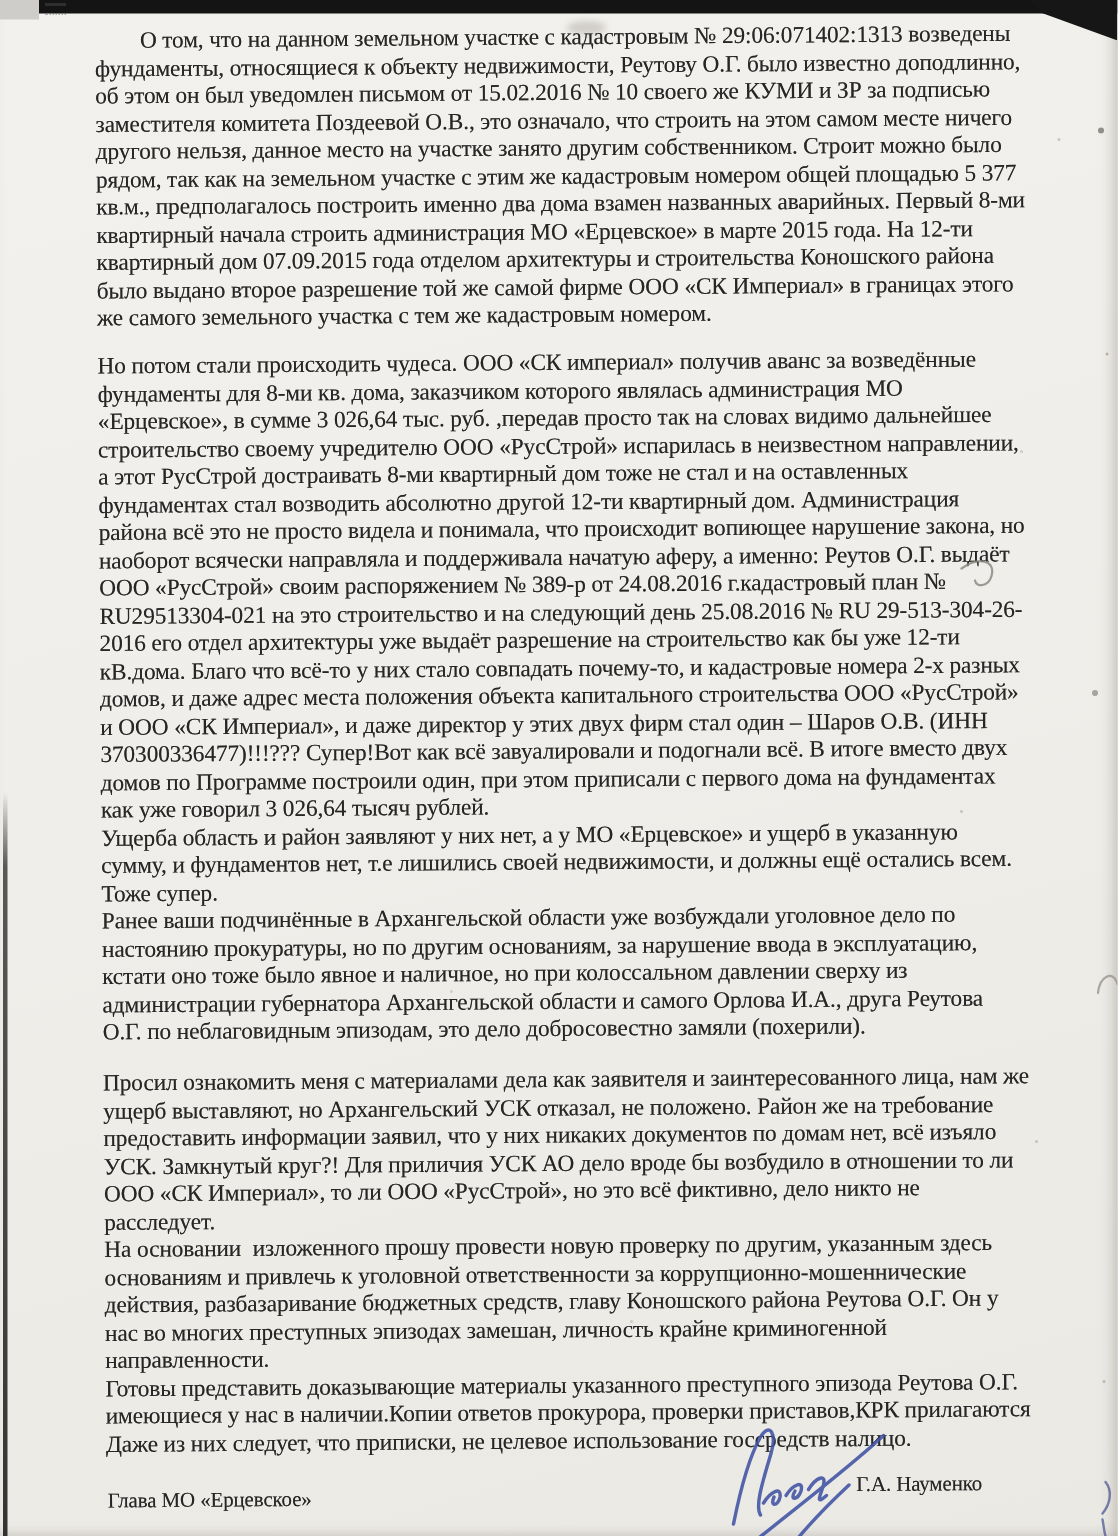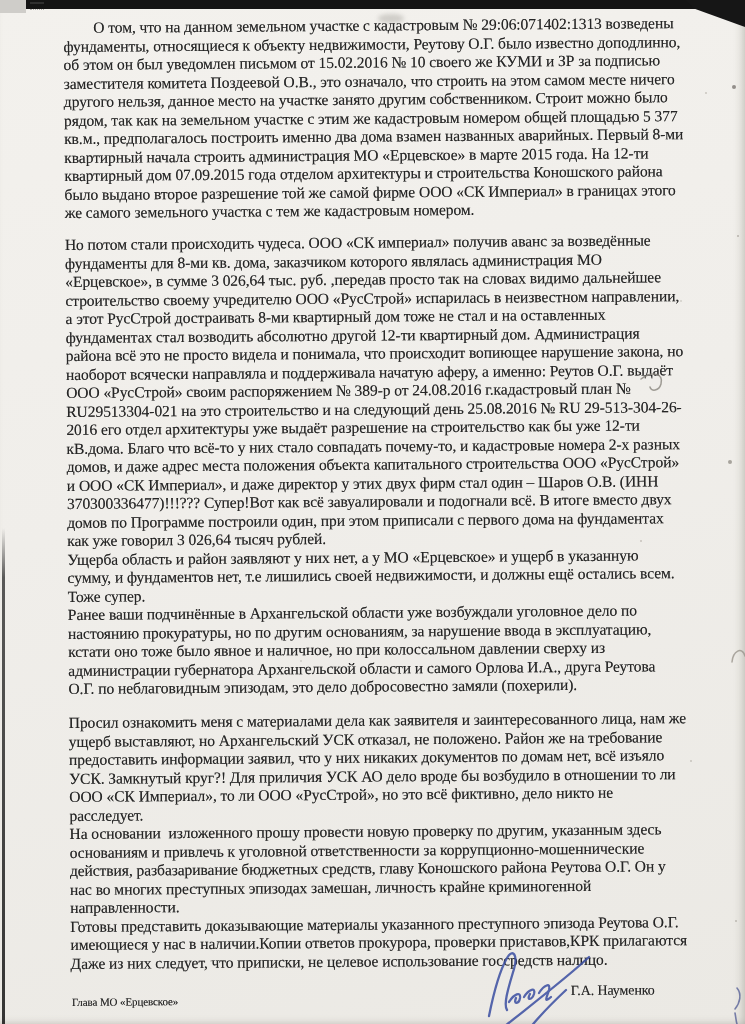--- a/index.html
+++ b/index.html
@@ -46,21 +46,21 @@
     letter-spacing:-0.1px;
     text-shadow:0 0 .4px rgba(20,20,20,.5);
   }
   .group { position:absolute; left:0; width:100%; }
   #group-1 { top:19px; }
   #group-2 { top:236px; }
   #group-3 { top:714px; }
   .para { margin:0; }
   .line { white-space:pre; }
   .indent-first .line:first-child { padding-left:30px; }
-  .footer-left  { position:absolute; left:1px;  top:993px; font-size:11px; }
+  .footer-left  { position:absolute; left:1px;  top:993px; font-size:14px; }
   .footer-right { position:absolute; left:500px; top:986px; font-size:14px; }
   svg.overlay { position:absolute; inset:0; width:745px; height:1024px; pointer-events:none; }
 </style>
 </head>
 <body>
 
 <div class="page">
 
   <div class="scan-bar"></div>
   <div class="scan-bar-wedge"></div>

